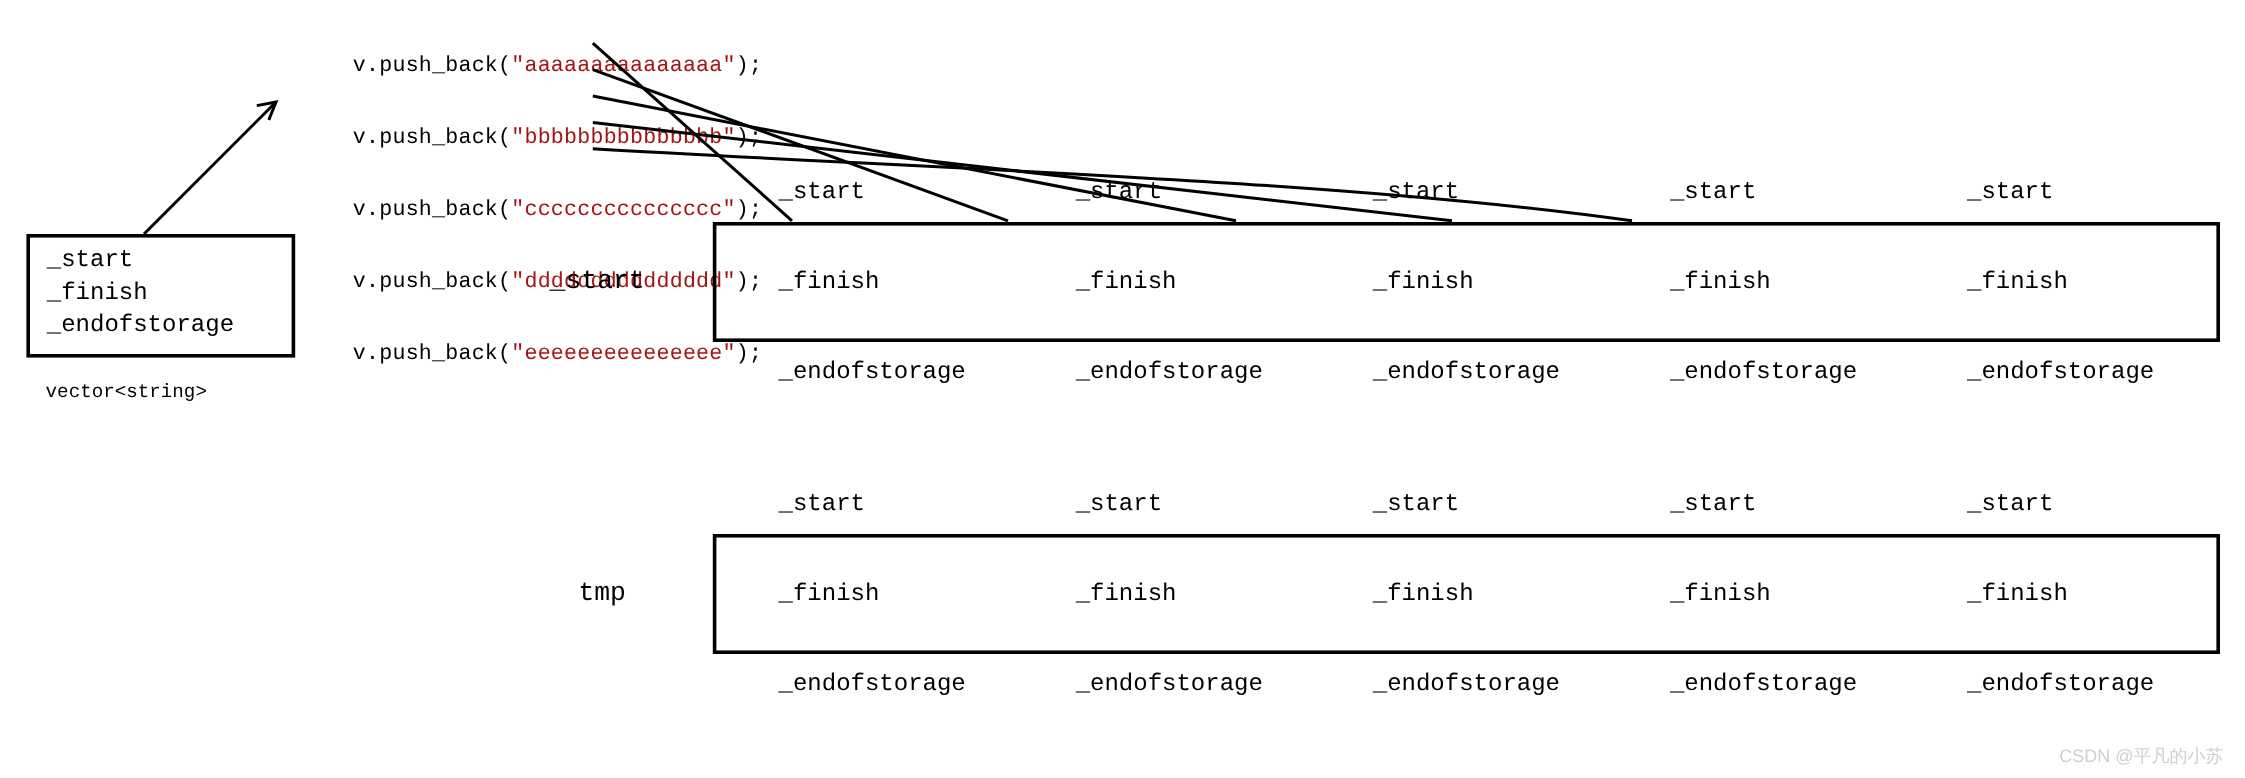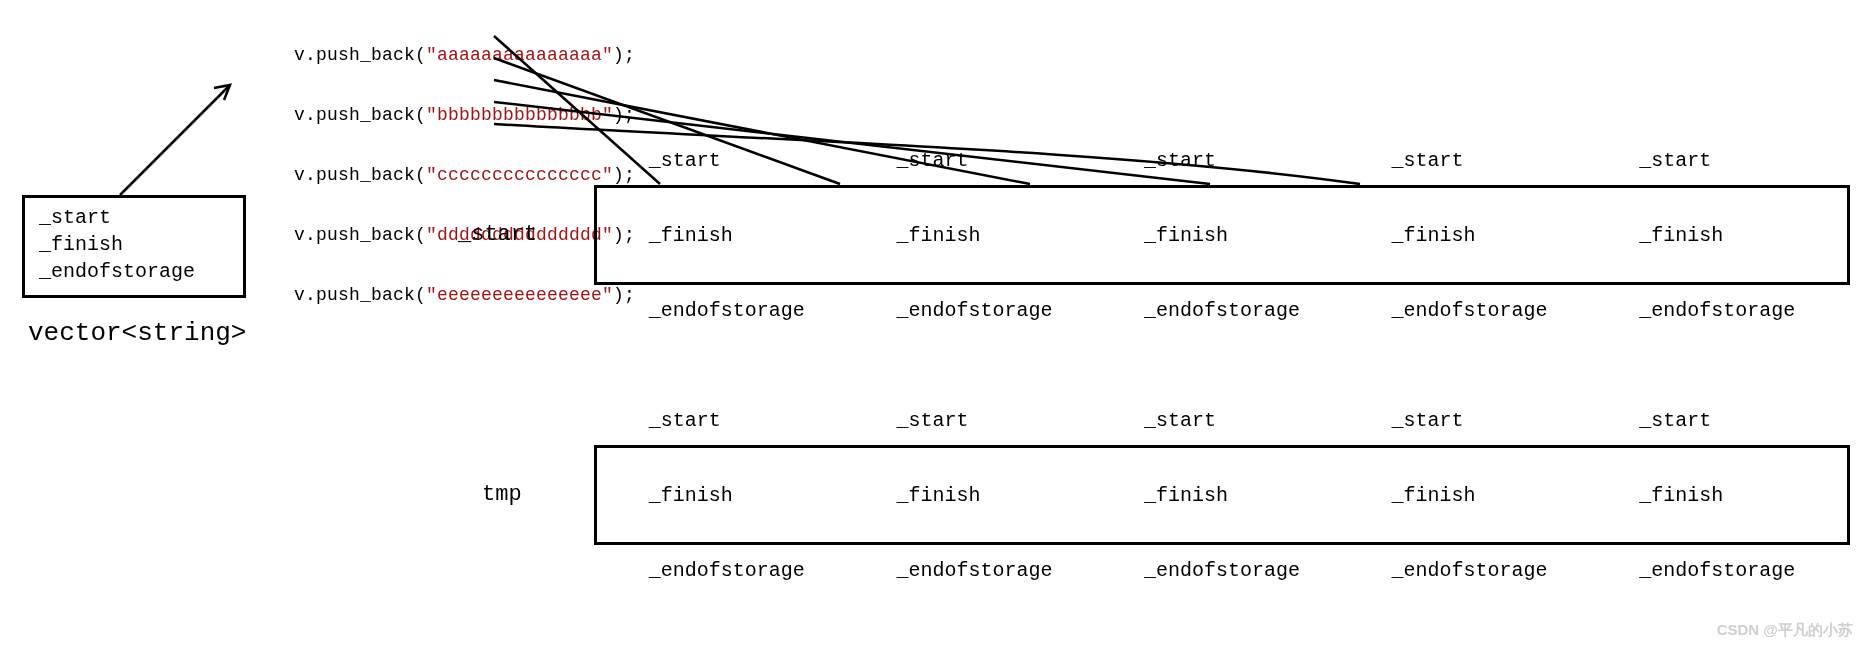--- a/index.html
+++ b/index.html
@@ -66,21 +66,21 @@
   }
 </style>
 </head>
 <body>
 
 <div class="abs vector-box" style="left:22px; top:195px; width:190px;">
   <div>_start</div>
   <div>_finish</div>
   <div>_endofstorage</div>
 </div>
-<div class="abs" style="left:28px; top:318px; font-size:26px;">vector&lt;string&gt;</div>
+<div class="abs" style="left:38px; top:318px; font-size:16px;">vector&lt;string&gt;</div>
 
 <div class="abs" style="left:250px; top:25px;">
   <div class="code-line">
     <span>v.push_back(</span><span class="code-red">"aaaaaaaaaaaaaaa"</span><span>);</span>
   </div>
   <div class="code-line">
     <span>v.push_back(</span><span class="code-red">"bbbbbbbbbbbbbbb"</span><span>);</span>
   </div>
   <div class="code-line">
     <span>v.push_back(</span><span class="code-red">"ccccccccccccccc"</span><span>);</span>
@@ -146,21 +146,21 @@
     <div>_finish</div>
     <div>_endofstorage</div>
   </div>
   <div class="elem-block">
     <div>_start</div>
     <div>_finish</div>
     <div>_endofstorage</div>
   </div>
 </div>
 
-<div class="abs watermark" style="right:18px; bottom:8px;font-weight:bold;">CSDN @平凡的小苏</div>
+<div class="abs watermark" style="right:18px; bottom:8px;">CSDN @平凡的小苏</div>
 
 <svg class="overlay" viewBox="0 0 1871 648">
 
   <g stroke="#000" stroke-width="2.5" fill="none">
     <line x1="120" y1="195" x2="230" y2="85"></line>
     <polyline points="214,88 230,85 224,100"></polyline>
   </g>
 
   <g stroke="#000" stroke-width="2.5" fill="none">
 

